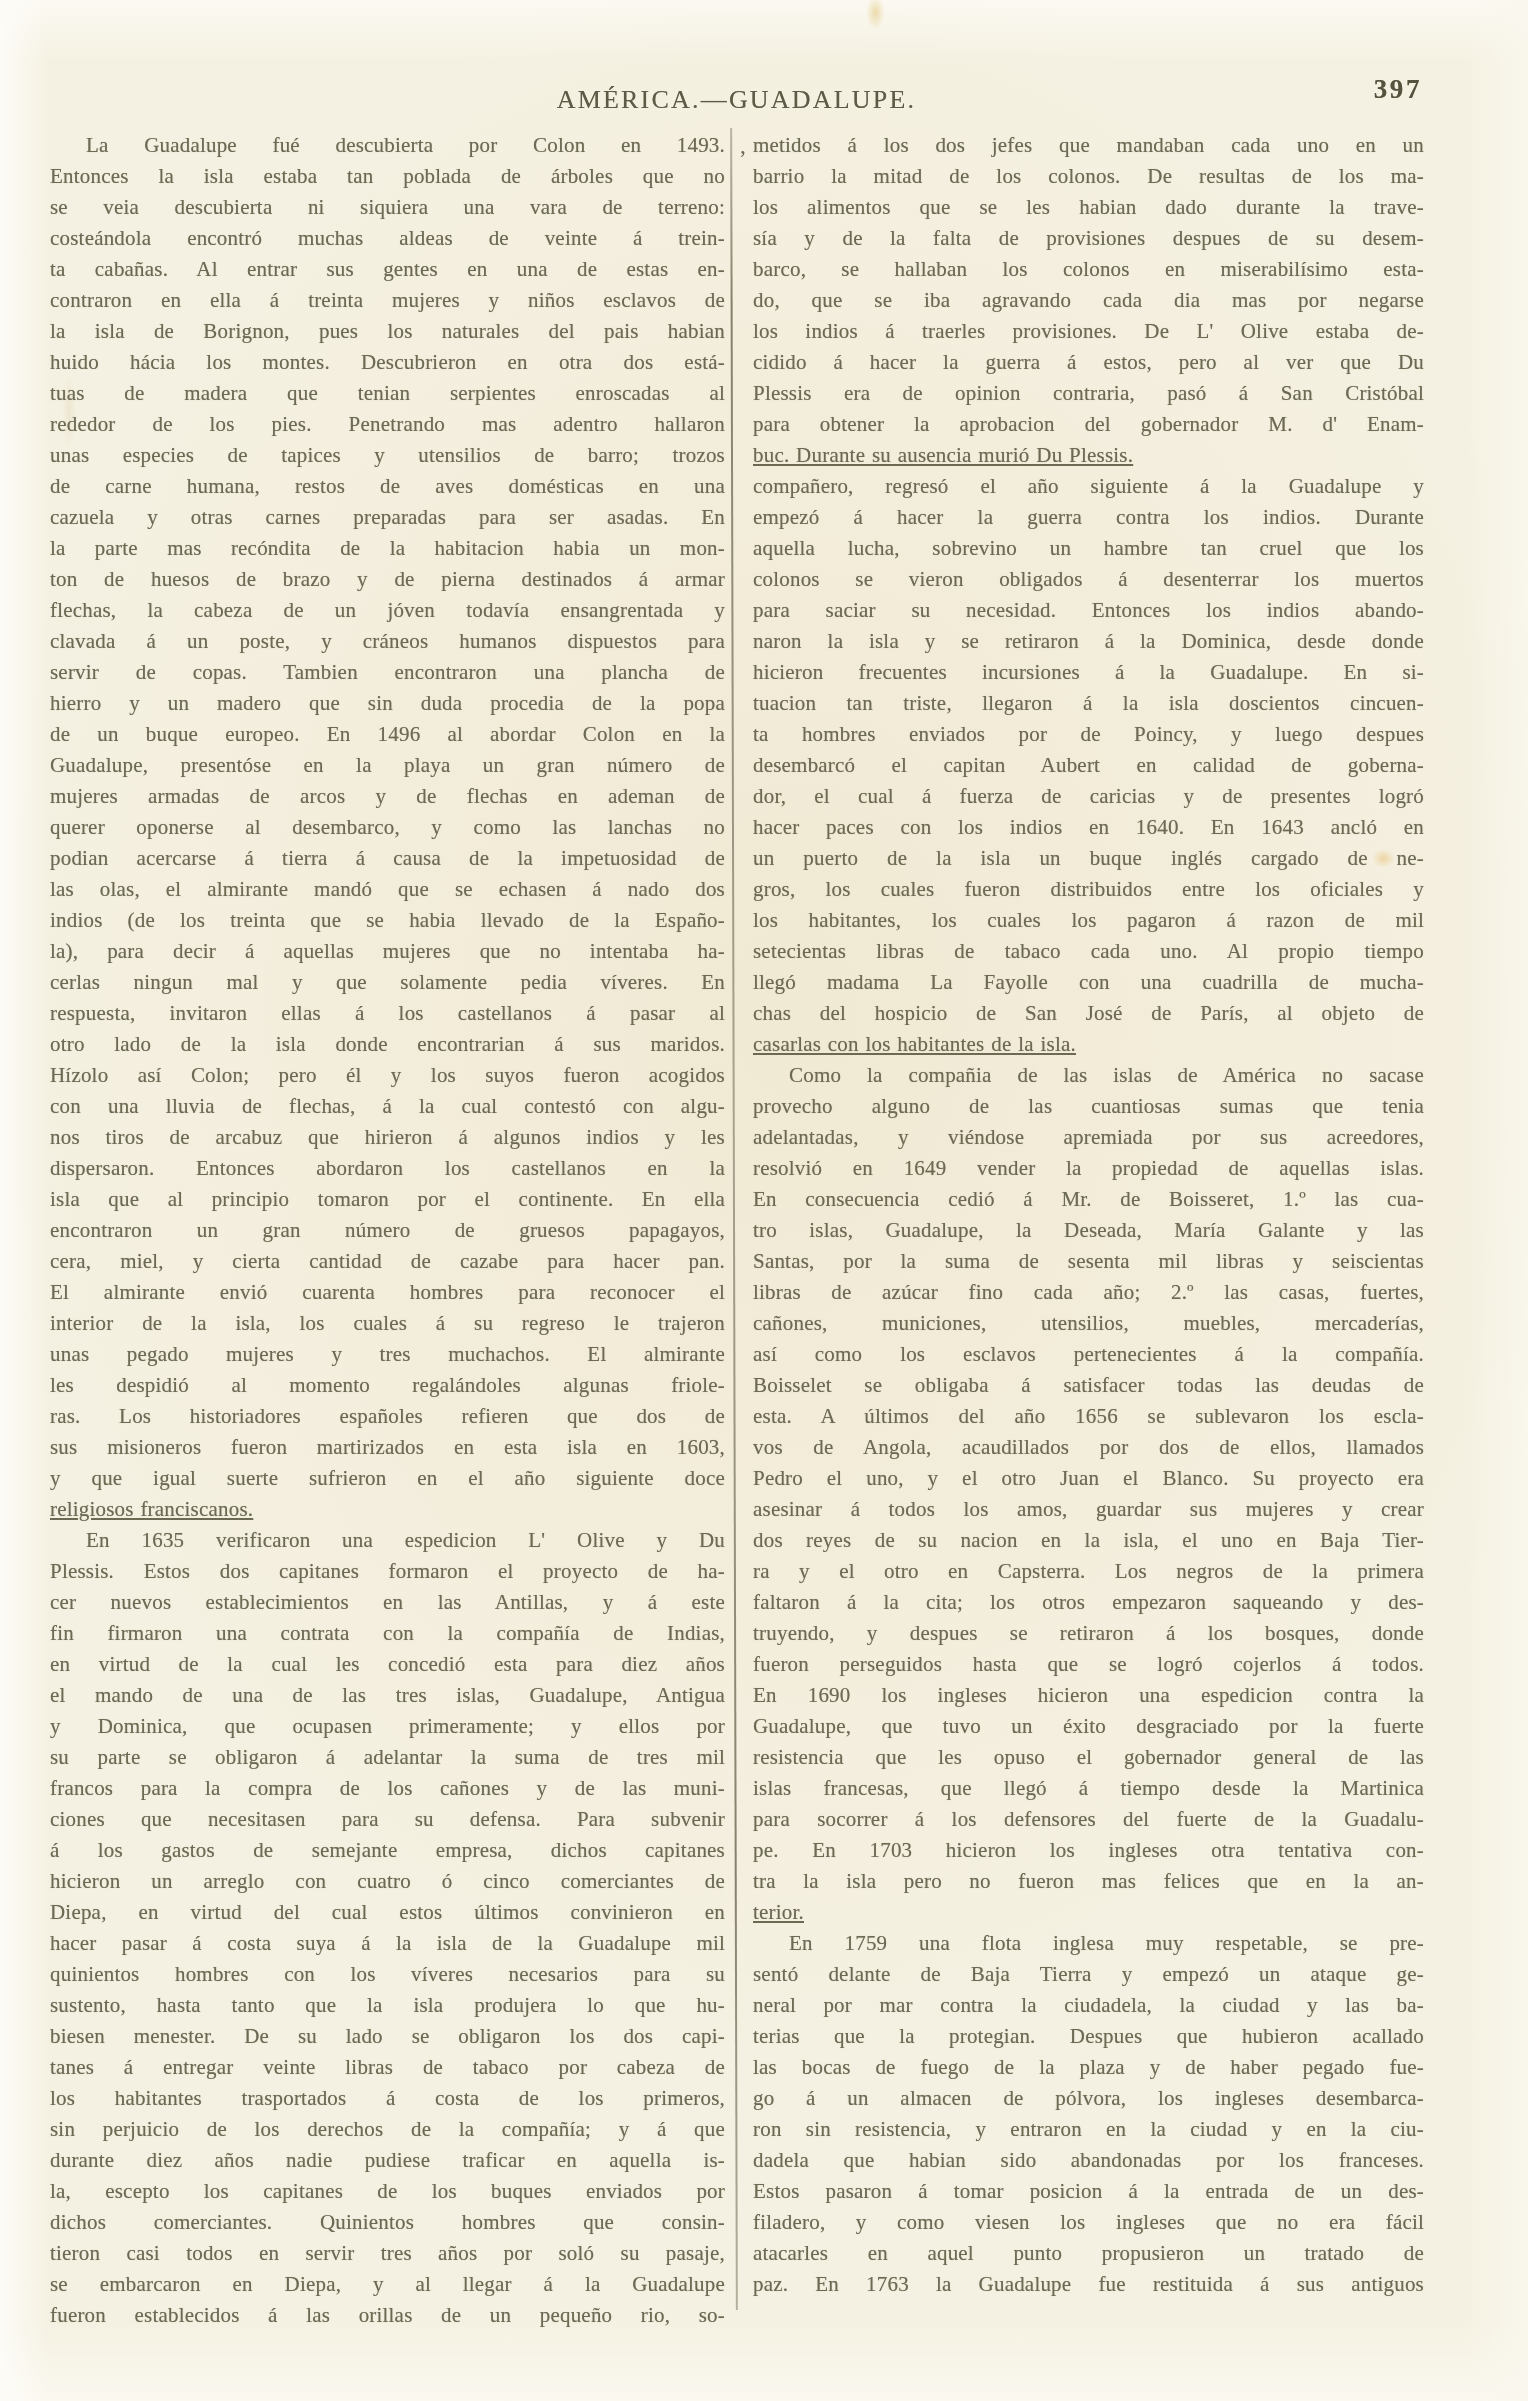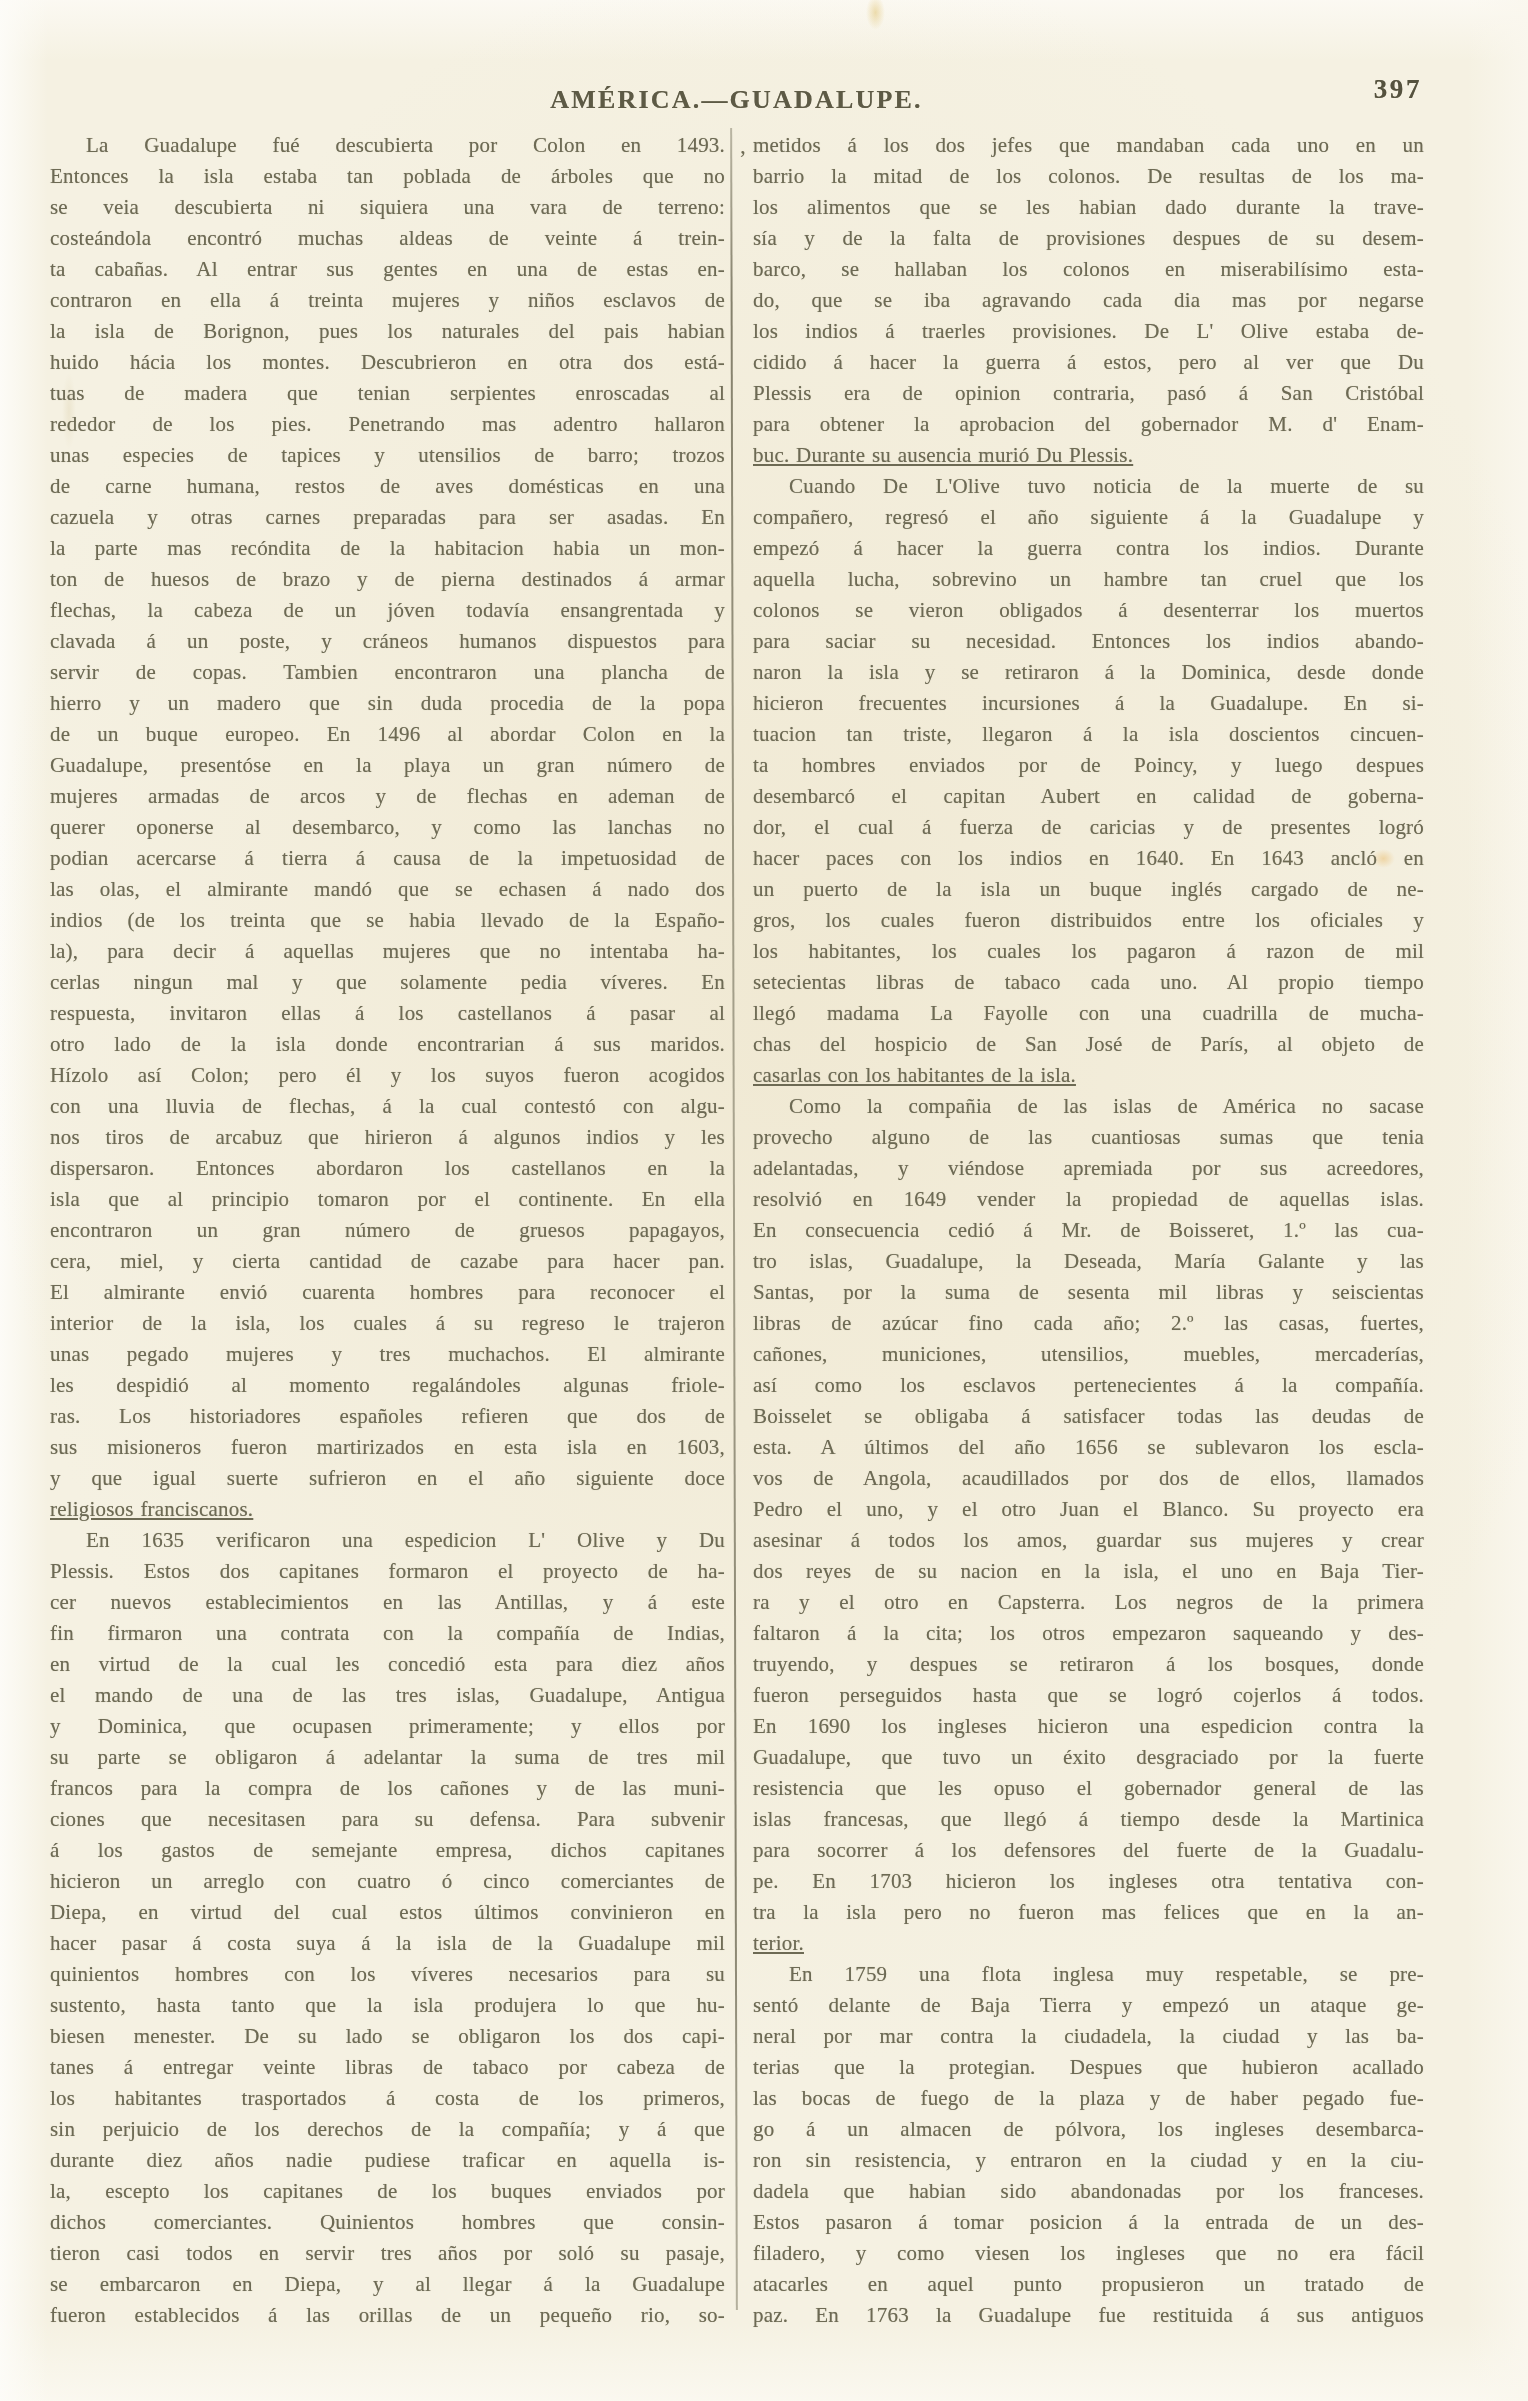--- a/index.html
+++ b/index.html
@@ -27,21 +27,21 @@
     position: absolute; left: 1372px; top: 849px; width: 22.5px; height: 19px;
     background: radial-gradient(ellipse at center, rgba(228,164,56,0.35), rgba(228,164,56,0) 70%);
   }
   .stain-left {
     position: absolute; left: 62px; top: 372px; width: 14px; height: 78px;
     background: radial-gradient(ellipse at center, rgba(210,195,150,0.25), rgba(210,195,150,0) 70%);
   }
   .running-head {
     position: absolute; left: 50px; top: 85px; width: 1373px;
     text-align: center;
-    font-size: 26px; font-weight: bold;
+    font-size: 26px; font-weight: normal;
     letter-spacing: 2.2px;
     color: var(--header_ink, #5d5a45);
     text-shadow: 0 0 0.6px rgba(93,90,69,0.55);
   }
   .page-number {
     position: absolute; top: 74px; right: 106px;
     font-size: 27px; font-weight: bold;
     letter-spacing: 2.6px;
     color: var(--number_ink, #55523e);
     text-shadow: 0 0 0.6px rgba(85,82,62,0.5);
@@ -176,21 +176,20 @@
       <div class="line">sía y de la falta de provisiones despues de su desem-</div>
       <div class="line">barco, se hallaban los colonos en miserabilísimo esta-</div>
       <div class="line">do, que se iba agravando cada dia mas por negarse</div>
       <div class="line">los indios á traerles provisiones. De L' Olive estaba de-</div>
       <div class="line">cidido á hacer la guerra á estos, pero al ver que Du</div>
       <div class="line">Plessis era de opinion contraria, pasó á San Cristóbal</div>
       <div class="line">para obtener la aprobacion del gobernador M. d' Enam-</div>
       <div class="line flush">buc. Durante su ausencia murió Du Plessis.</div>
     </div>
     <div class="para">
-      <div class="line indent">Cuando De L'Olive tuvo noticia de la muerte de su</div>
       <div class="line">compañero, regresó el año siguiente á la Guadalupe y</div>
       <div class="line">empezó á hacer la guerra contra los indios. Durante</div>
       <div class="line">aquella lucha, sobrevino un hambre tan cruel que los</div>
       <div class="line">colonos se vieron obligados á desenterrar los muertos</div>
       <div class="line">para saciar su necesidad. Entonces los indios abando-</div>
       <div class="line">naron la isla y se retiraron á la Dominica, desde donde</div>
       <div class="line">hicieron frecuentes incursiones á la Guadalupe. En si-</div>
       <div class="line">tuacion tan triste, llegaron á la isla doscientos cincuen-</div>
       <div class="line">ta hombres enviados por de Poincy, y luego despues</div>
       <div class="line">desembarcó el capitan Aubert en calidad de goberna-</div>

